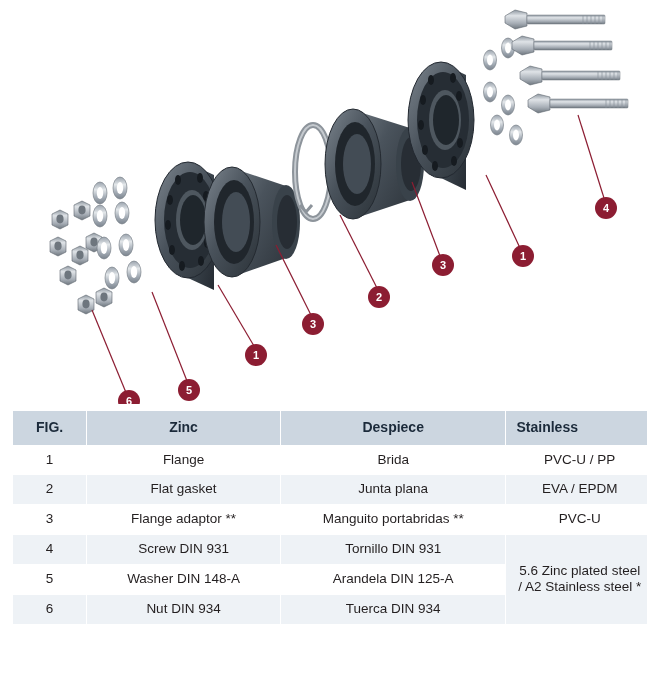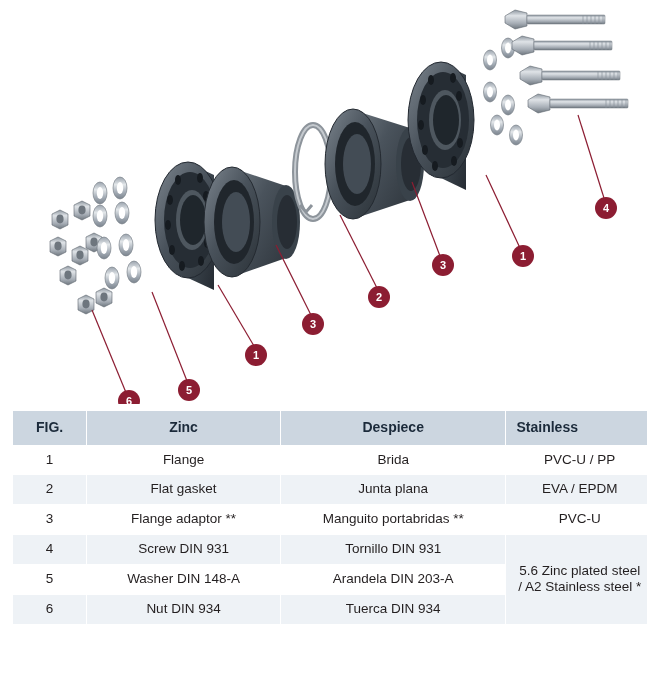--- a/index.html
+++ b/index.html
@@ -412,21 +412,21 @@
     </tr>
     <tr class="even">
       <td class="col-fig">4</td>
       <td class="col-parts">Screw DIN 931</td>
       <td class="col-despiece">Tornillo DIN 931</td>
       <td class="material-merged" rowspan="3">5.6 Zinc plated steel / A2 Stainless steel *</td>
     </tr>
     <tr class="odd">
       <td class="col-fig">5</td>
       <td class="col-parts">Washer DIN 148-A</td>
-      <td class="col-despiece">Arandela DIN 203-A</td>
+      <td class="col-despiece">Arandela DIN 125-A</td>
     </tr>
     <tr class="even">
       <td class="col-fig">6</td>
       <td class="col-parts">Nut DIN 934</td>
       <td class="col-despiece">Tuerca DIN 934</td>
     </tr>
   </tbody>
 </table>
 
 </body></html>

